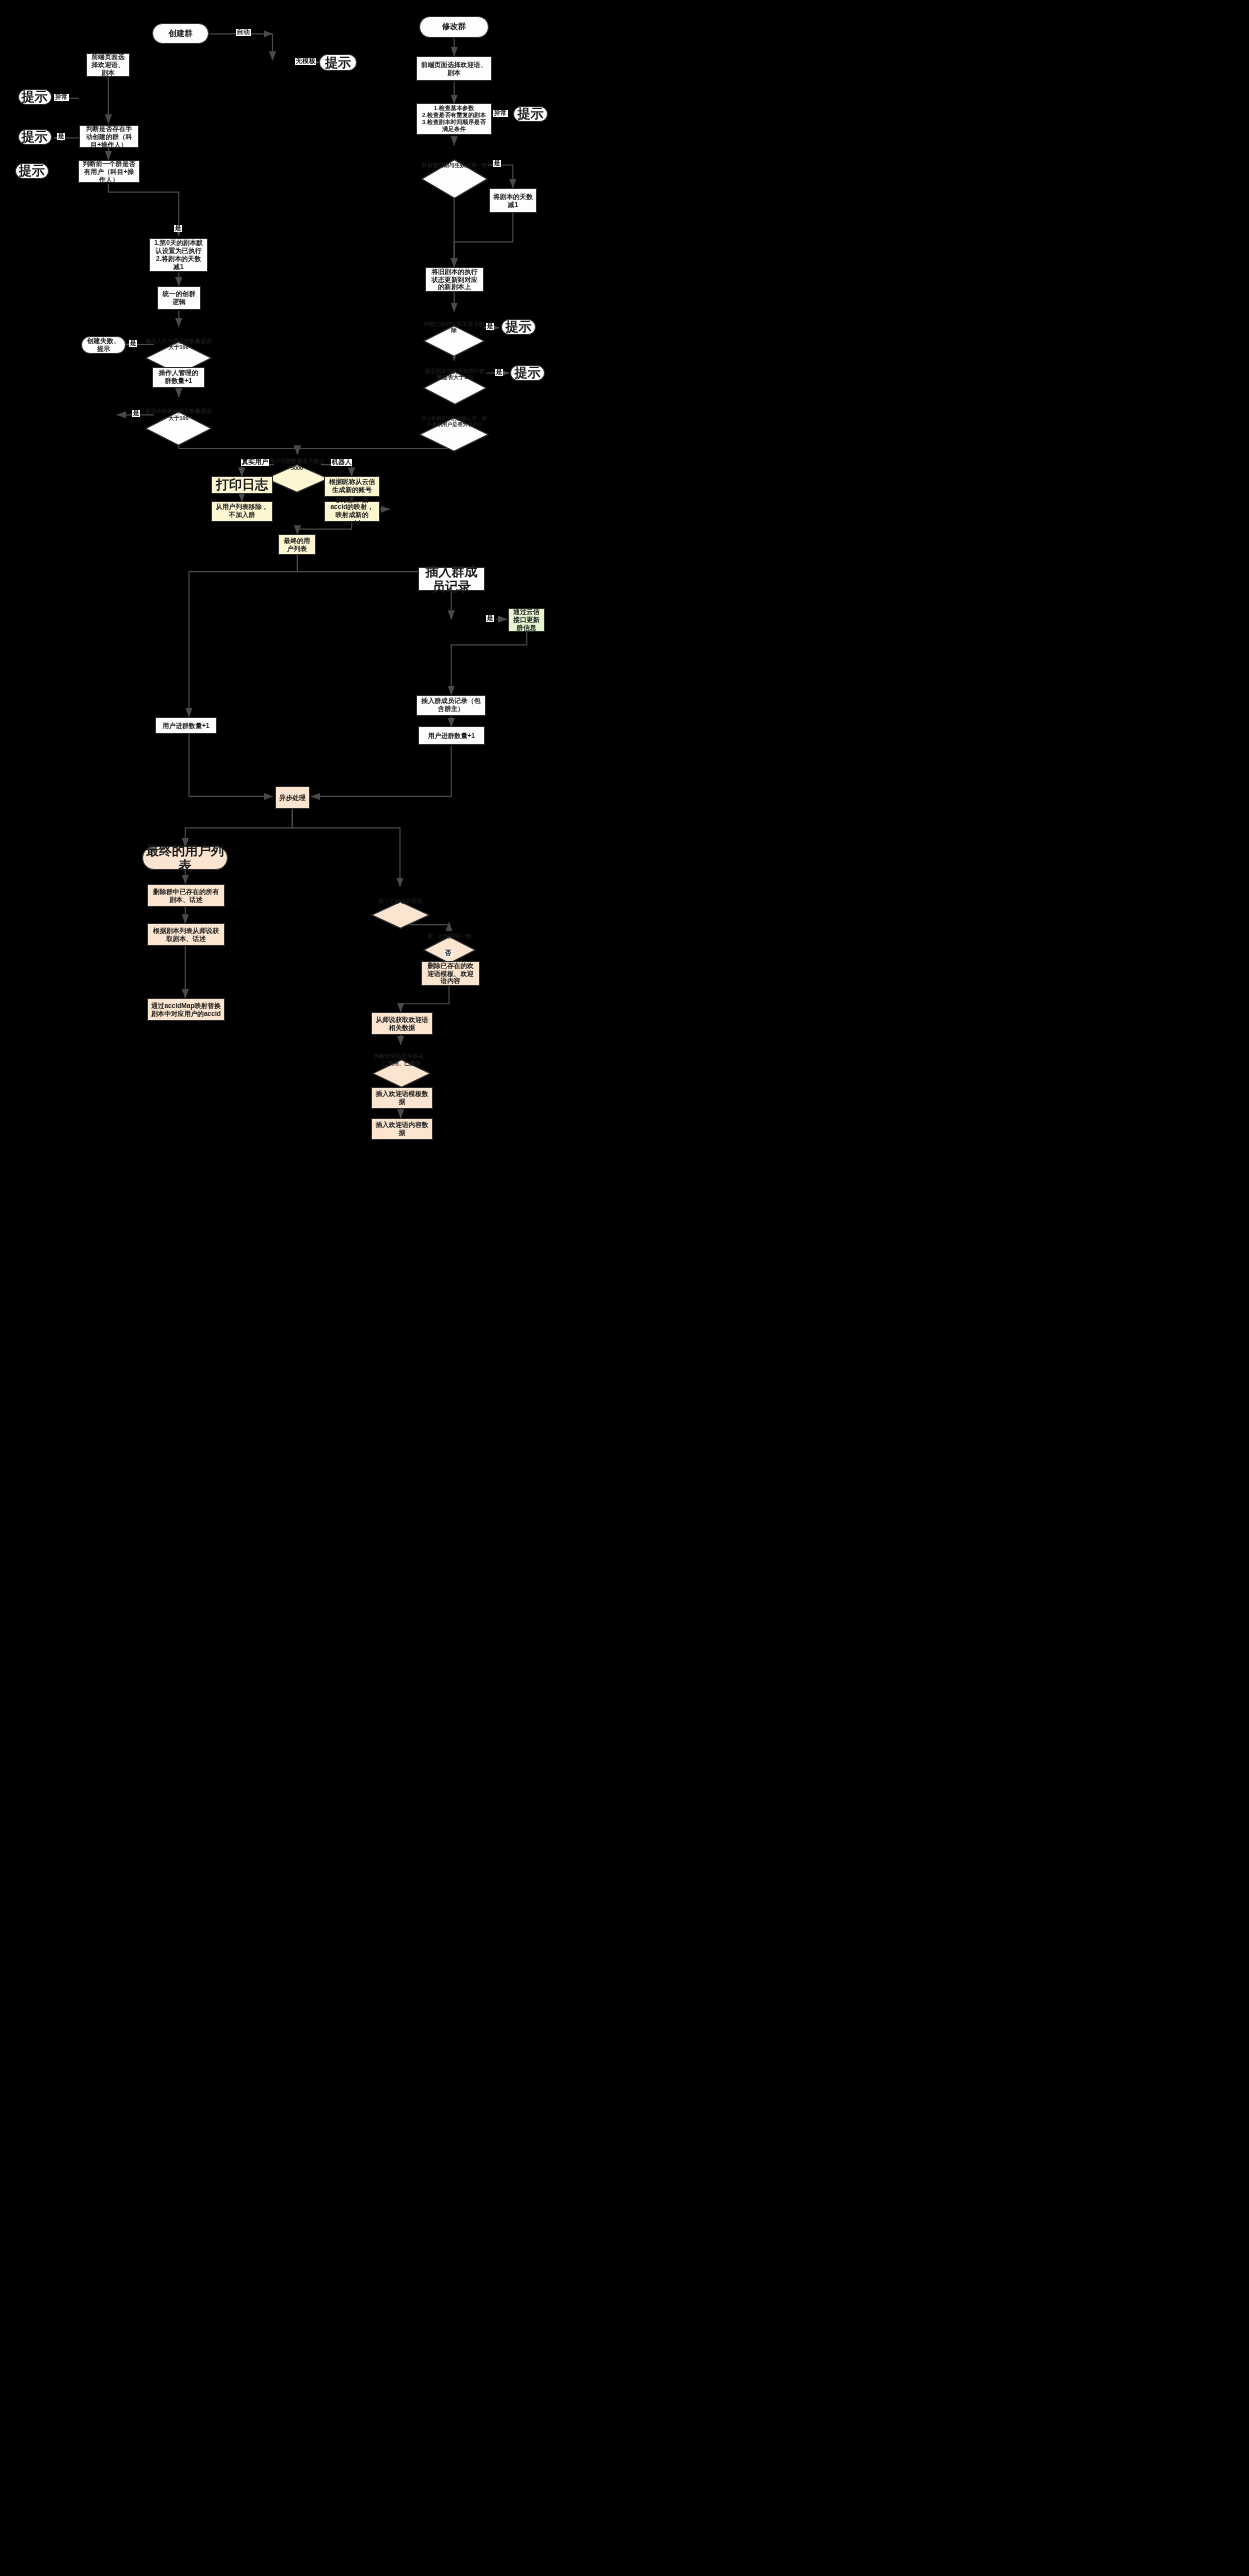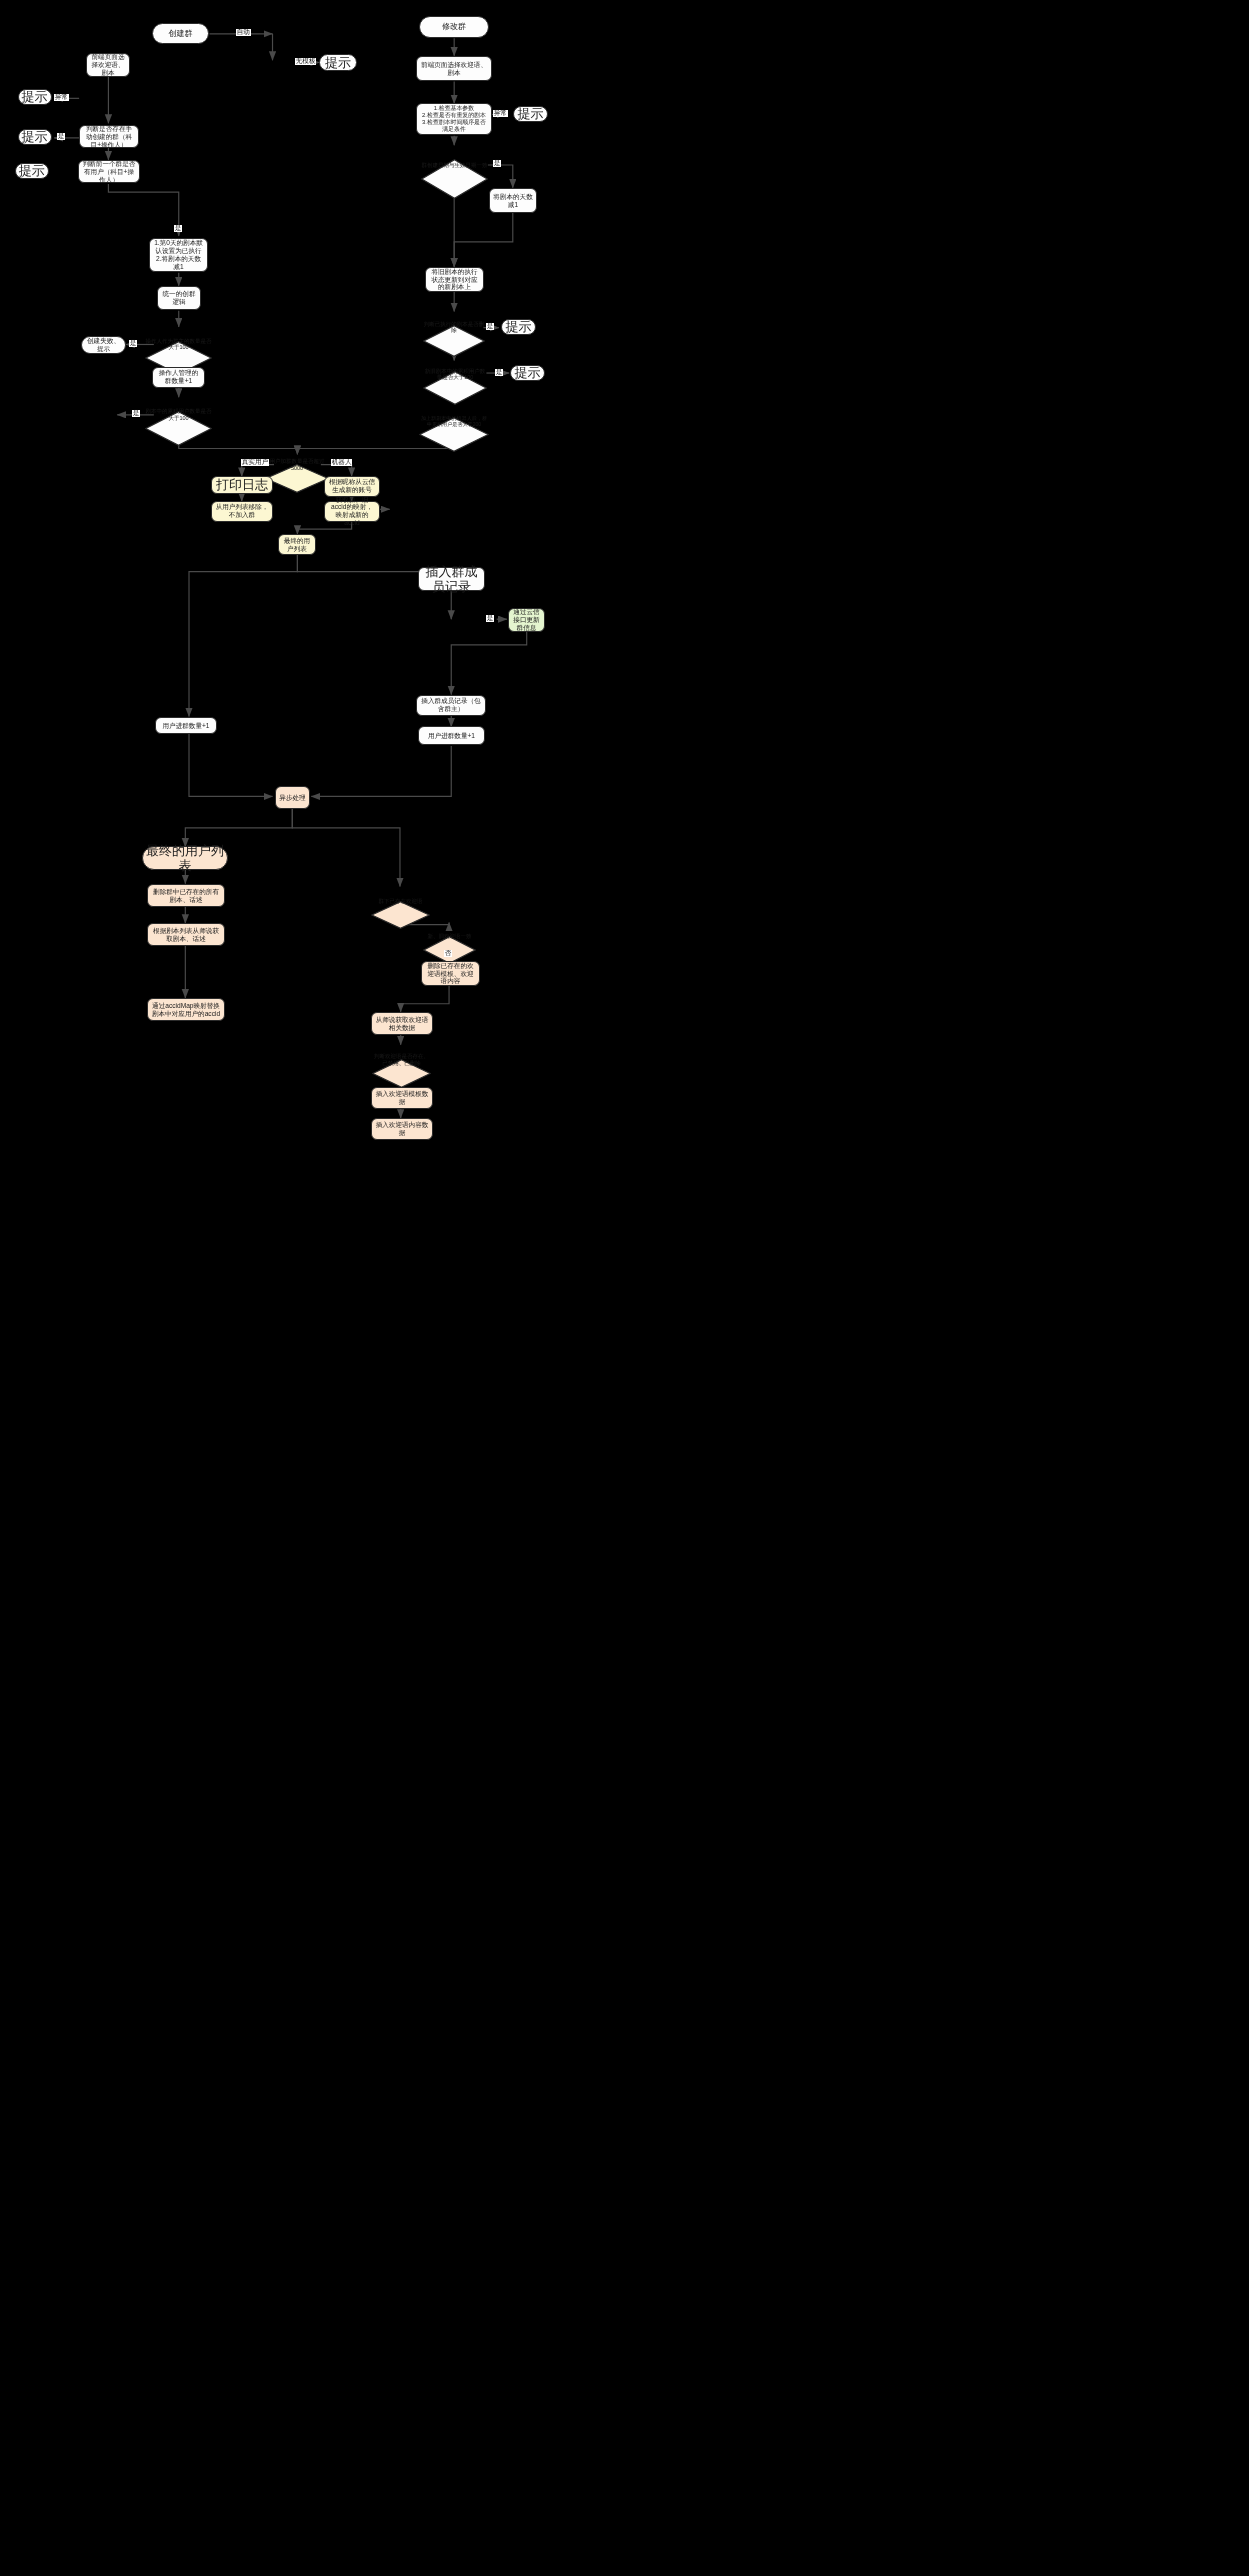--- a/index.html
+++ b/index.html
@@ -3,37 +3,38 @@
 <meta charset="utf-8">
 <title>群创建/修改流程图</title>
 <style>
   html,body{margin:0;padding:0;background:#000;}
   #canvas{
     position:relative;
     width:1249px;height:2576px;
     background:#000;
     font-family:"Liberation Sans","DejaVu Sans",sans-serif;
     overflow:hidden;
+    font-weight:bold;
   }
   svg#wires{position:absolute;left:0;top:0;width:1249px;height:2576px;pointer-events:none;}
 
   .node{
     position:absolute;
     box-sizing:border-box;
     display:flex;align-items:center;justify-content:center;
     text-align:center;
     border:1.5px solid #2b2b2b;
     background:#fdfdfd;
     color:#1a1a1a;
     line-height:1.18;
     padding:2.2px 2.9px;
     white-space:pre-line;
     z-index:3;
   }
-  .rect{border-radius:6px;}
+  .rect{border-radius:0;}
   .term{border-radius:732px;}
   .proc-yellow{background:#fcf7d2;}
   .proc-green{background:#e4f5cf;}
   .proc-peach{background:#fce5d0;}
   .diamond{
     border:none;background:transparent;
     padding:0;
   }
   .diamond .dmw{
     position:absolute;left:0;top:0;width:100%;height:100%;

